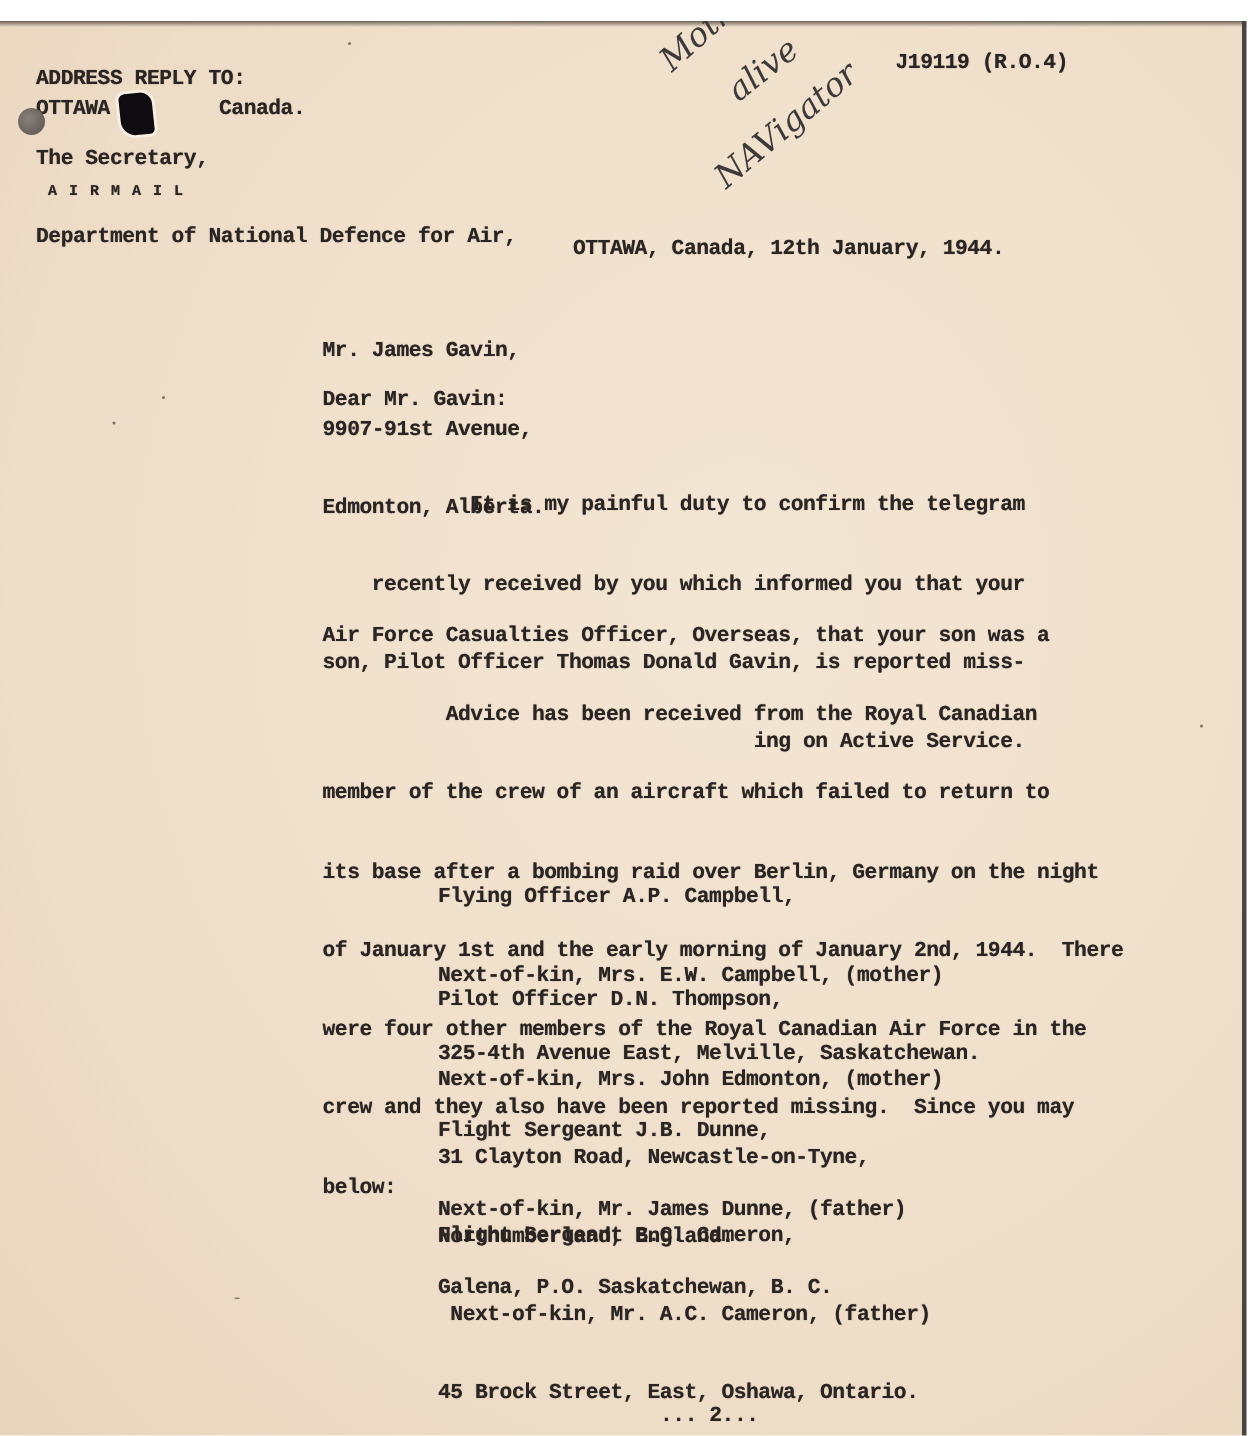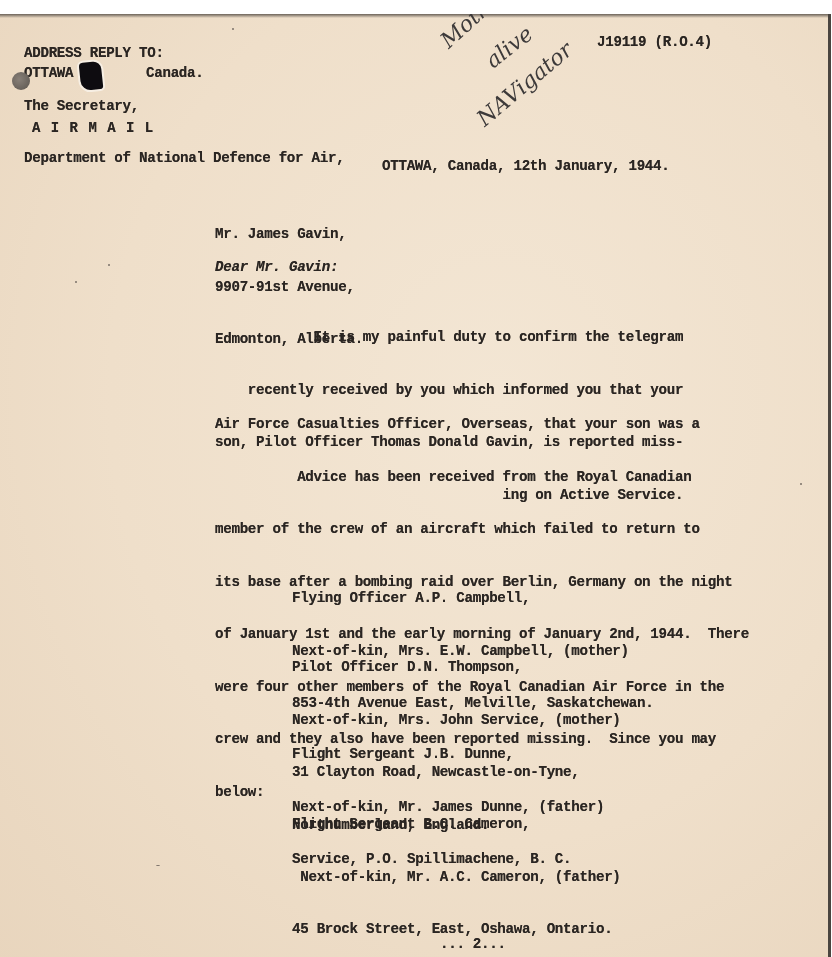--- a/index.html
+++ b/index.html
@@ -95,37 +95,37 @@
     <span class="line">ADDRESS REPLY TO:</span>
     <span class="line">The Secretary,</span>
     <span class="line">Department of National Defence for Air,</span>
   </div>
   <div class="tw" style="left:24px; top:51px;">OTTAWA</div>
   <div class="tw" style="left:146px; top:51px;">Canada.</div>
 
   <div class="punch"></div>
   <div class="hole"></div>
 
-  <div class="tw" style="left:32px; top:106px; font-size:14px; letter-spacing:1px;">A I R M A I L</div>
+  <div class="tw" style="left:32px; top:106px; font-size:10px; letter-spacing:1px;">A I R M A I L</div>
 
   <div class="tw" style="left:597px; top:20px;">J19119 (R.O.4)</div>
 
   <div class="hand" style="left:452px; top:14px; transform:rotate(-42deg); transform-origin:left bottom;">Mother</div>
   <div class="hand" style="left:496px; top:34px; transform:rotate(-38deg); transform-origin:left bottom;">alive</div>
   <div class="hand" style="left:488px; top:92px; transform:rotate(-40deg); transform-origin:left bottom;">NAVigator</div>
 
   <div class="tw" style="left:382px; top:144px;">OTTAWA, Canada, 12th January, 1944.</div>
 
   <div class="tw" style="left:215px; top:177px;">
     <span class="line">Mr. James Gavin,</span>
     <span class="line">9907-91st Avenue,</span>
     <span class="line">Edmonton, Alberta.</span>
   </div>
 
-  <div class="tw" style="left:215px; top:245px;font-style:italic;">Dear Mr. Gavin:</div>
+  <div class="tw" style="left:215px; top:245px;">Dear Mr. Gavin:</div>
 
   <div class="tw" style="left:215px; top:280px;text-align:right;">
     <span class="line">          It is my painful duty to confirm the telegram</span>
     <span class="line">recently received by you which informed you that your</span>
     <span class="line">son, Pilot Officer Thomas Donald Gavin, is reported miss-</span>
     <span class="line">ing on Active Service.</span>
   </div>
 
   <div class="tw" style="left:215px; top:367px;">
     <span class="line">Air Force Casualties Officer, Overseas, that your son was a</span>
@@ -134,34 +134,34 @@
     <span class="line">its base after a bombing raid over Berlin, Germany on the night</span>
     <span class="line">of January 1st and the early morning of January 2nd, 1944.  There</span>
     <span class="line">were four other members of the Royal Canadian Air Force in the</span>
     <span class="line">crew and they also have been reported missing.  Since you may</span>
     <span class="line">below:</span>
   </div>
 
   <div class="tw" style="left:292px; top:541px;">
     <span class="line">Flying Officer A.P. Campbell,</span>
     <span class="line">Next-of-kin, Mrs. E.W. Campbell, (mother)</span>
-    <span class="line">853-4th Avenue East, Melville, Saskatchewan.</span>
+    <span class="line">325-4th Avenue East, Melville, Saskatchewan.</span>
   </div>
 
   <div class="tw" style="left:292px; top:610px;">
     <span class="line">Pilot Officer D.N. Thompson,</span>
-    <span class="line">Next-of-kin, Mrs. John Service, (mother)</span>
+    <span class="line">Next-of-kin, Mrs. John Edmonton, (mother)</span>
     <span class="line">31 Clayton Road, Newcastle-on-Tyne,</span>
     <span class="line">Northumberland, England.</span>
   </div>
 
   <div class="tw" style="left:292px; top:697px;">
     <span class="line">Flight Sergeant J.B. Dunne,</span>
     <span class="line">Next-of-kin, Mr. James Dunne, (father)</span>
-    <span class="line">Service, P.O. Spillimachene, B. C.</span>
+    <span class="line">Galena, P.O. Saskatchewan, B. C.</span>
   </div>
 
   <div class="tw" style="left:292px; top:767px;">
     <span class="line">Flight Sergeant B.C. Cameron,</span>
     <span class="line"> Next-of-kin, Mr. A.C. Cameron, (father)</span>
     <span class="line">45 Brock Street, East, Oshawa, Ontario.</span>
   </div>
 
   <div class="tw" style="left:440px; top:922px;">... 2...</div>
 

